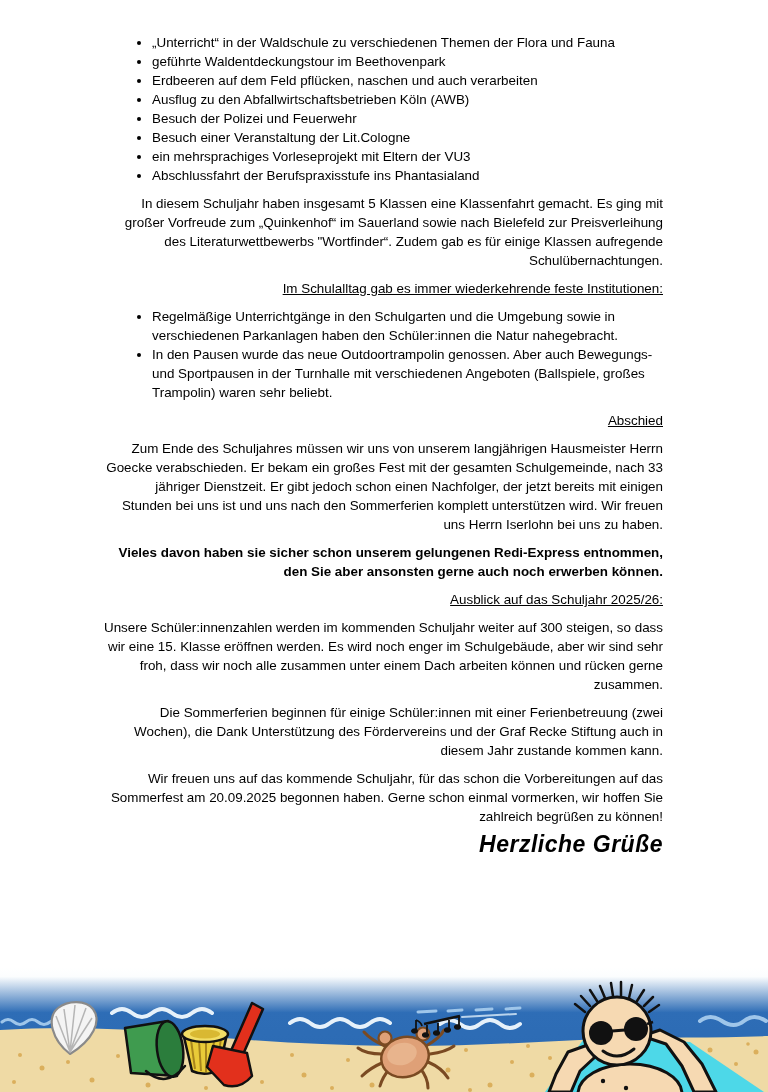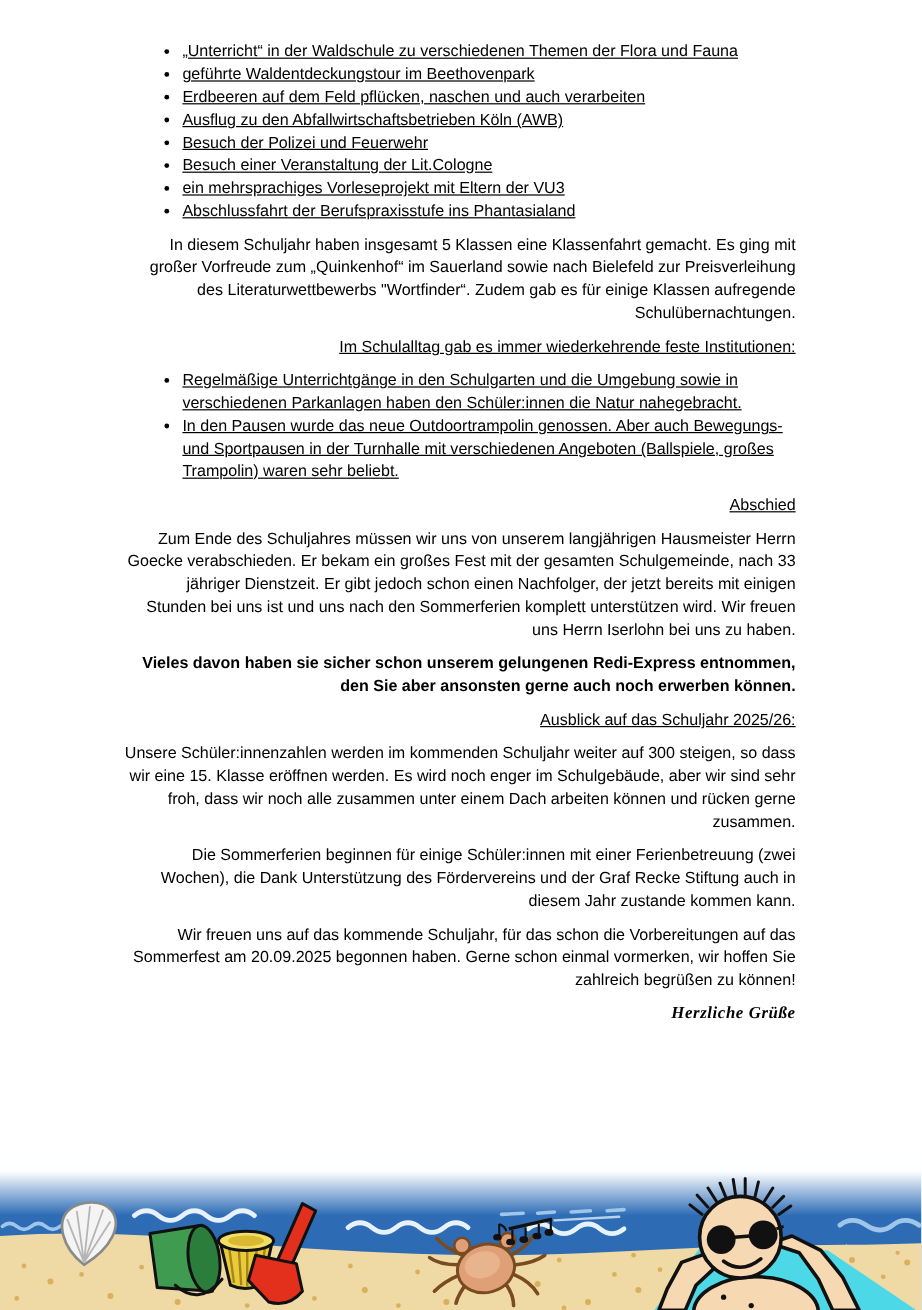--- a/index.html
+++ b/index.html
@@ -7,29 +7,29 @@
     width:768px; height:1092px; position:relative; overflow:hidden;
     background:#ffffff;
     font-family:"Liberation Sans", sans-serif;
     color:#000;
   }
   .content {
     position:absolute; top:33px; left:103px; width:560px;
     font-size:13.4px; line-height:19px;
   }
   .content p { margin:0 0 9px 0;text-align:right; }
-  .content ul { margin:0 0 9px 0; padding-left:49px; list-style:disc outside;text-decoration:underline; }
+  .content ul { margin:0 0 9px 0; padding-left:49px; list-style:disc outside; }
   .content ul li { margin:0; padding:0; }
   .heading { text-decoration:underline; }
   .bold-para { font-weight:bold; }
   .sig-greeting {
     margin:16px 0 12px 0;
-    font-family:Liberation Serif, serif;
+    font-family:Liberation Sans, sans-serif;
     font-style:italic; font-weight:bold;
-    font-size:14px; letter-spacing:0.5px;
+    font-size:23px; letter-spacing:0.5px;
   }
   .sig-names { margin:0; }
   .beach {
     position:absolute; left:0; bottom:0; width:768px; height:124px; display:block;
   }
 </style>
 </head>
 <body>
 
 <div class="content">

